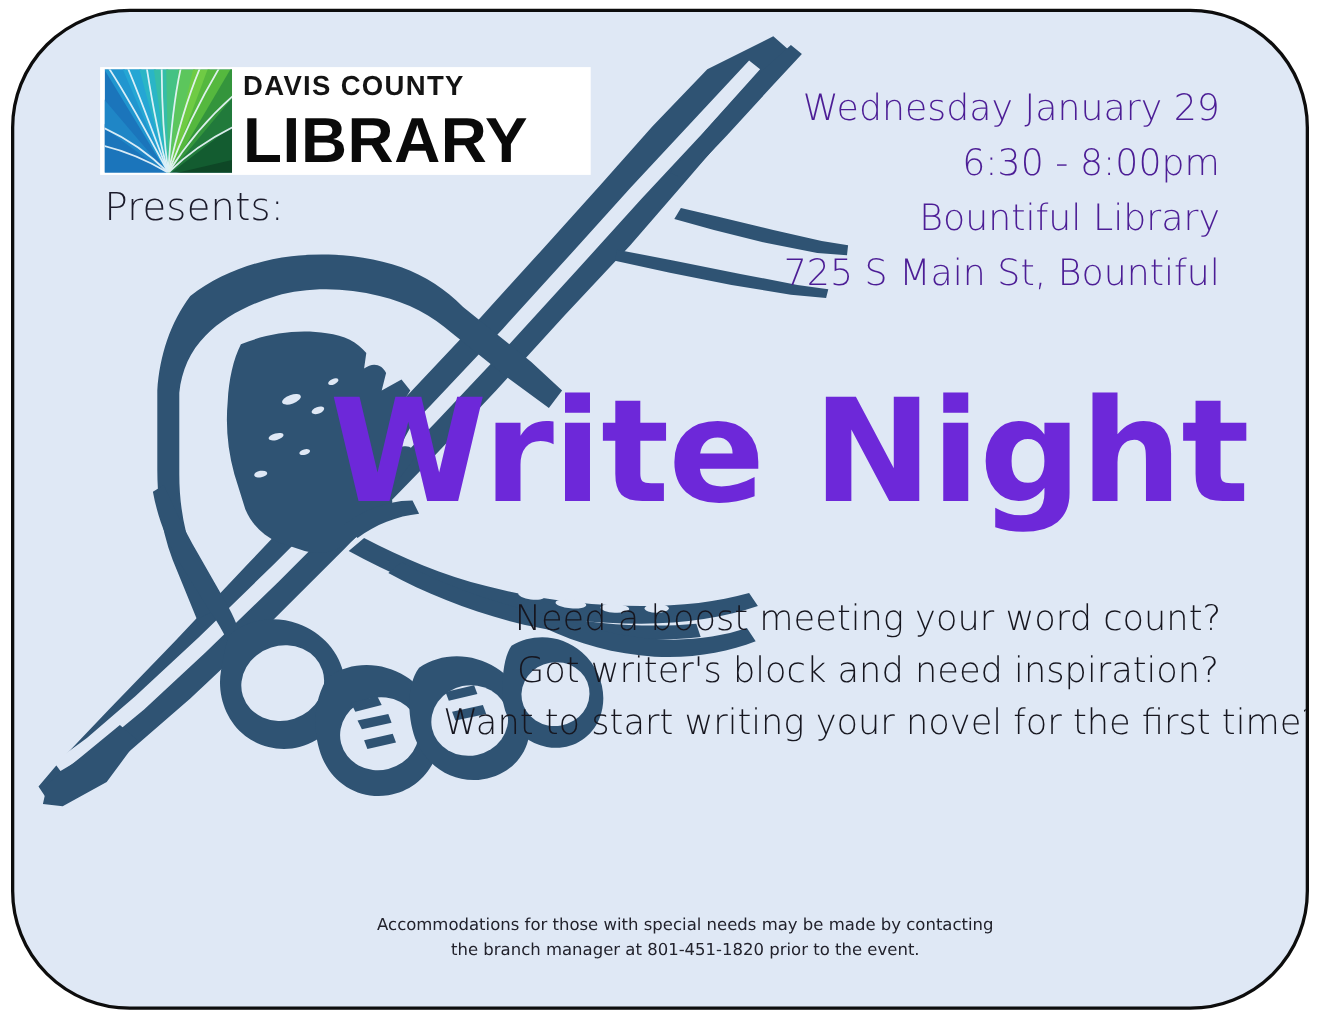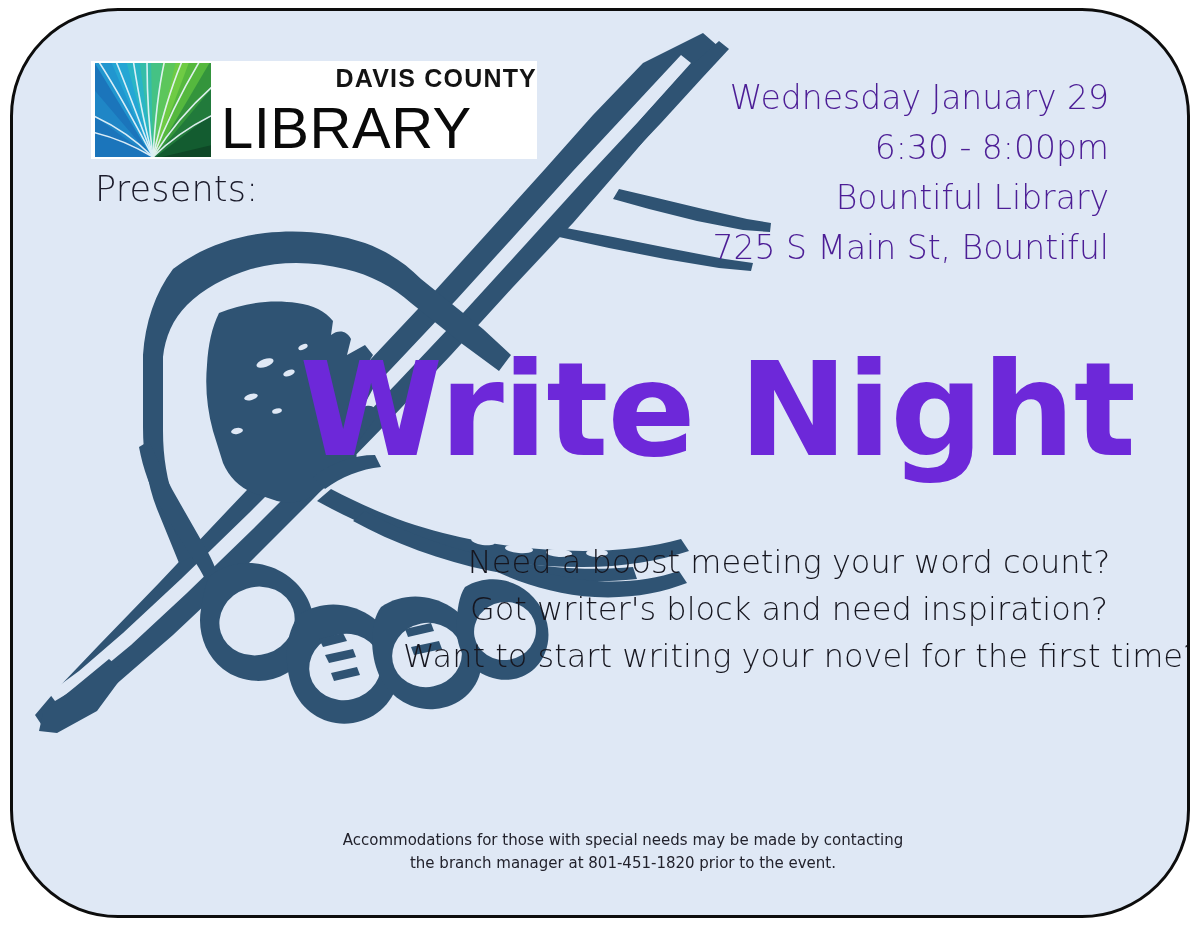--- a/index.html
+++ b/index.html
@@ -76,25 +76,24 @@
     padding-left: 10px;
   }
   .logo-top {
     font-family: "Liberation Sans", sans-serif;
     font-weight: 700;
     font-size: 25px;
     letter-spacing: 1.2px;
     color: #141414;
     line-height: 1;
     margin-bottom: 10px;
-    text-align: right;
   }
   .logo-bottom {
     font-family: "Liberation Sans", sans-serif;
-    font-weight: 400;
+    font-weight: 700;
     font-size: 58px;
     letter-spacing: 0.5px;
     color: #0a0a0a;
     line-height: 0.92;
   }
 
   
   .presents {
     position: absolute;
     left: 82px;

